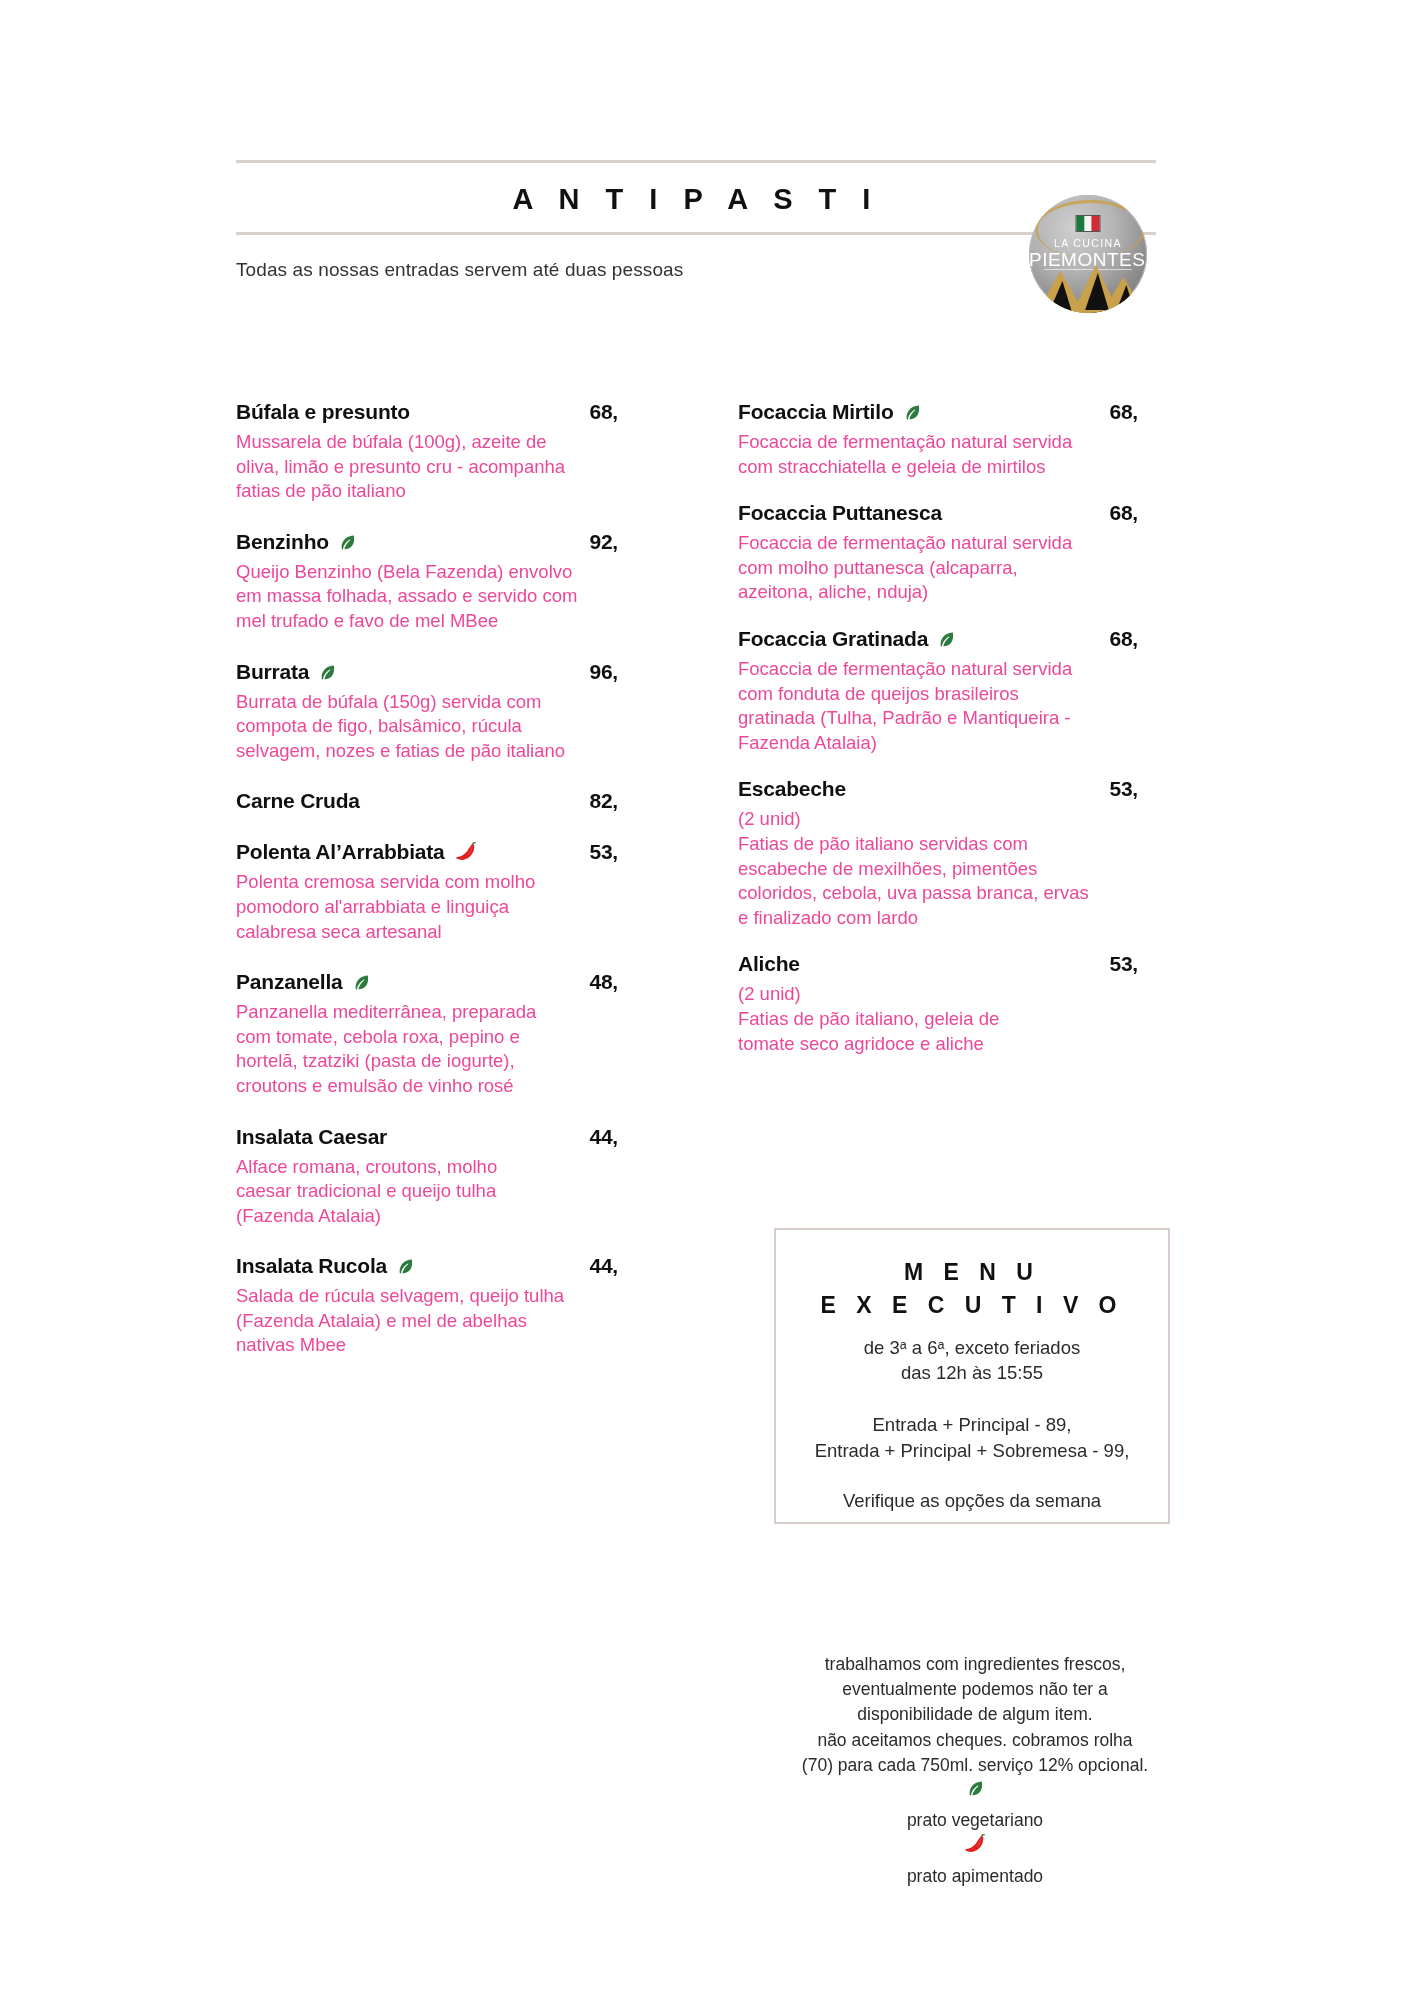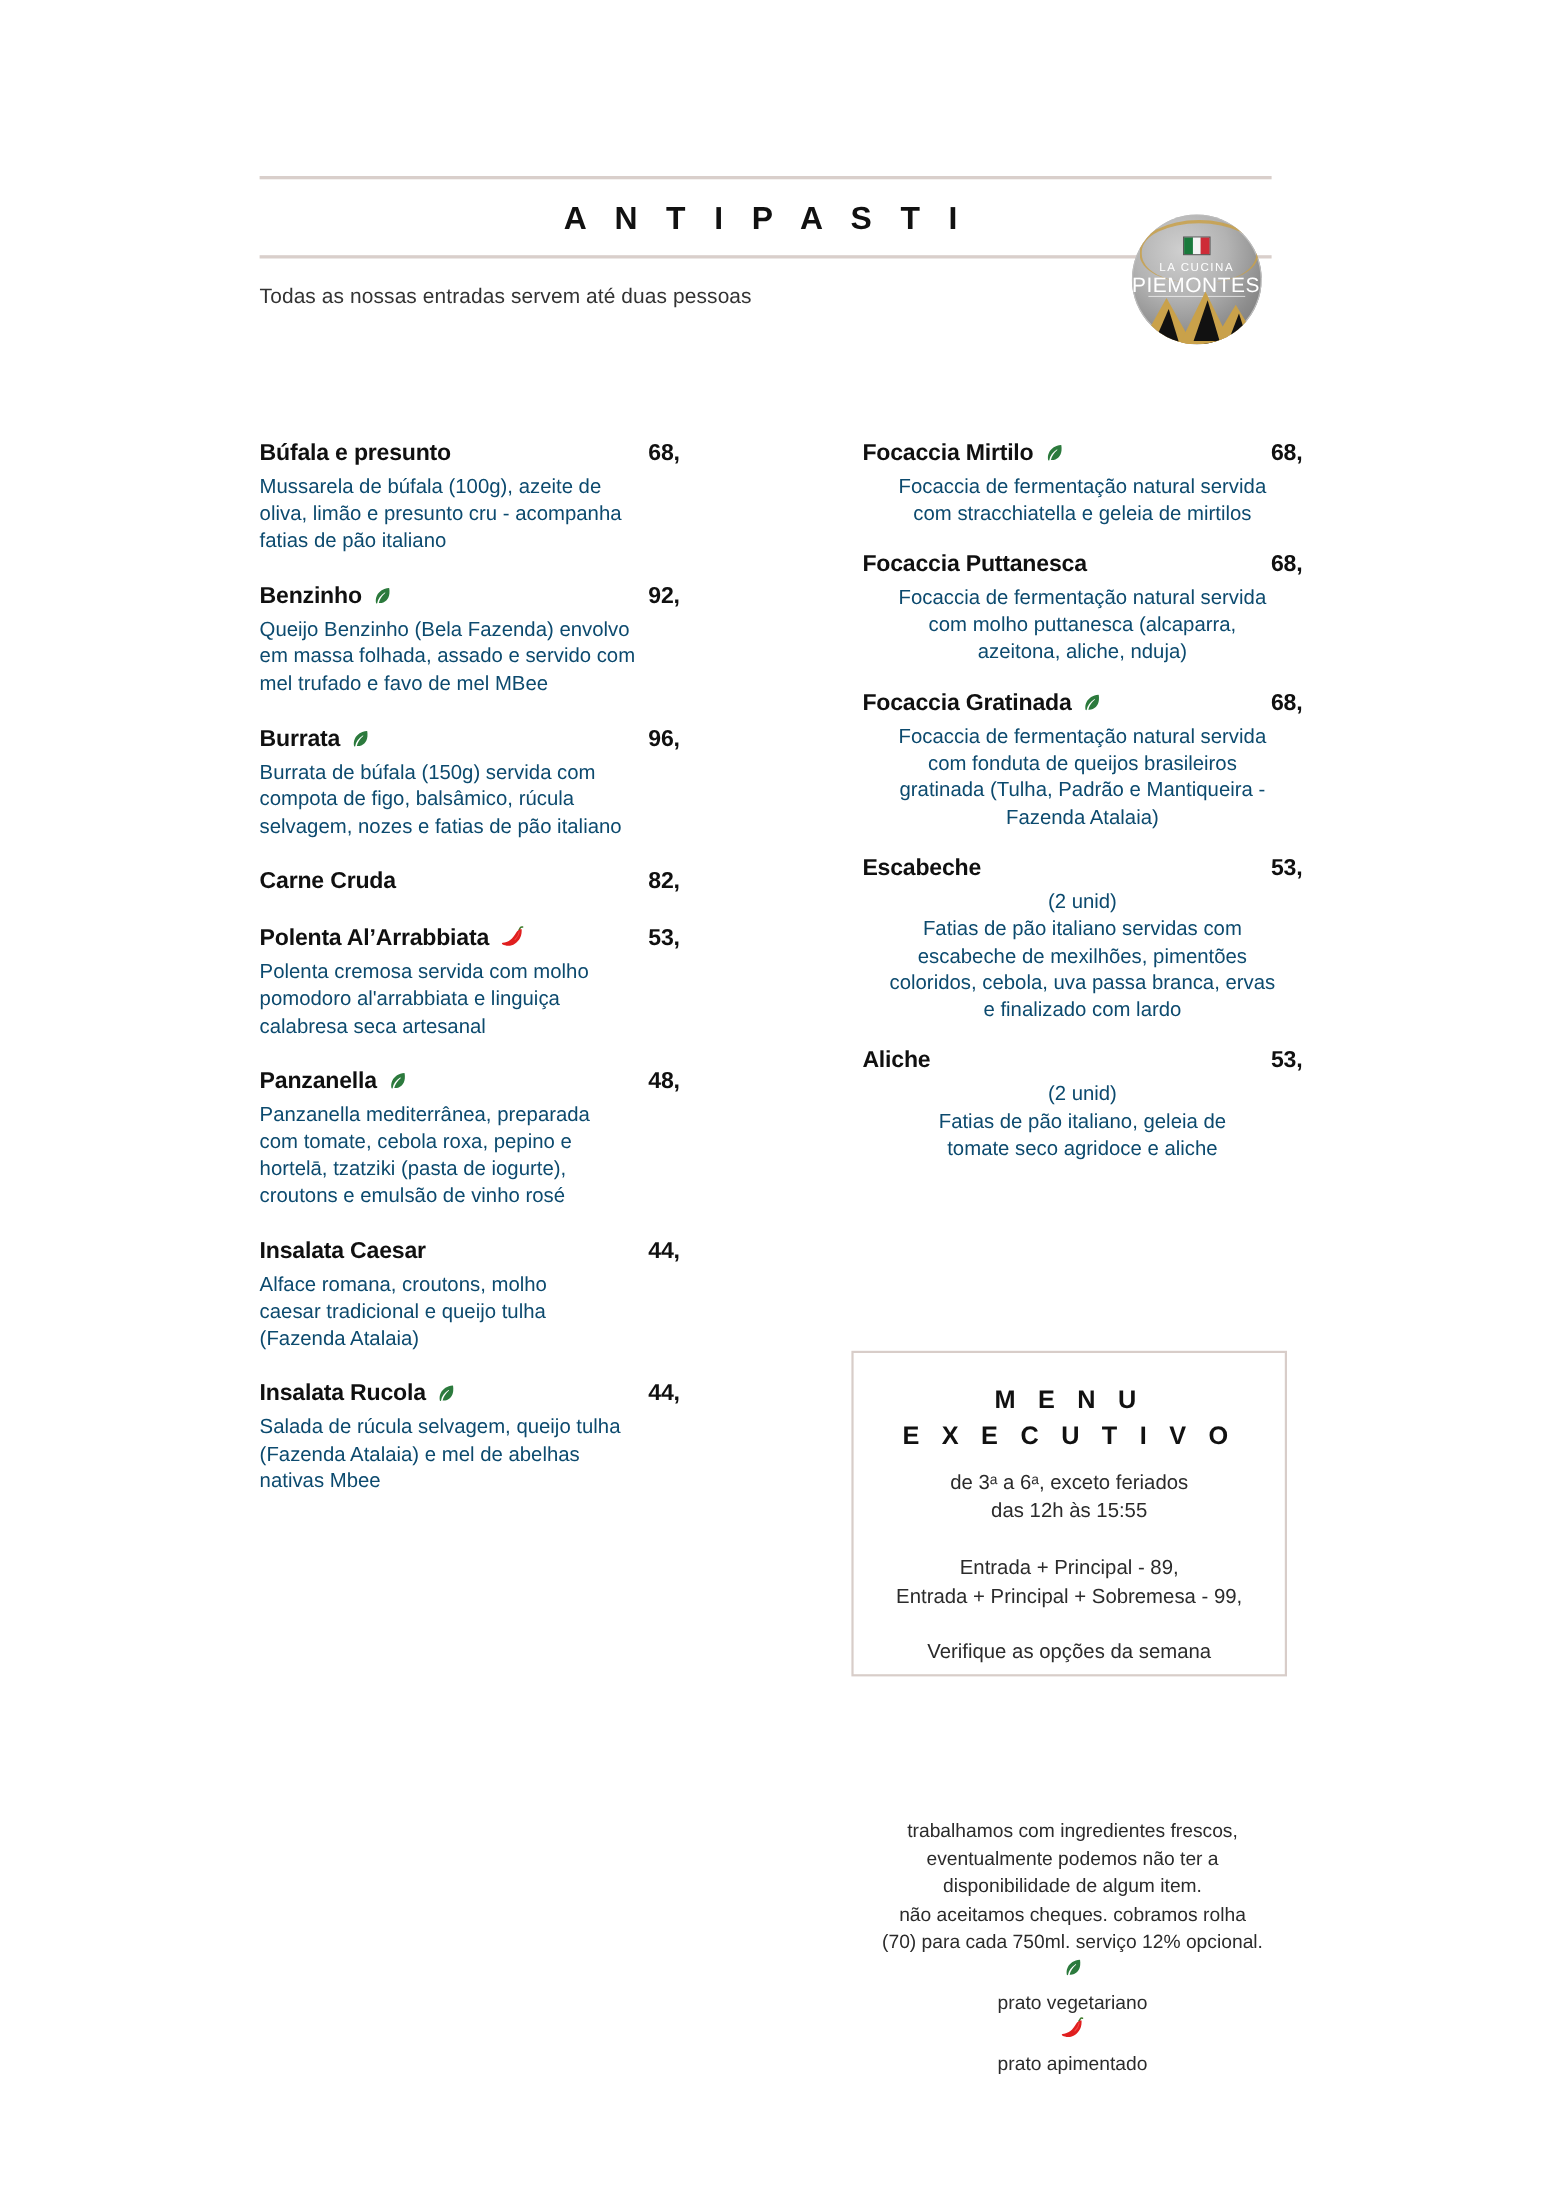--- a/index.html
+++ b/index.html
@@ -121,21 +121,21 @@
     background: rgba(255,255,255,.6);
   }
   .logo-mtn { position: absolute; left: 0; bottom: 0; width: 100%; height: 44%; }
 
   
   .col {
     position: absolute;
     top: 400px;
   }
   .col-left  { left: 236px; width: 382px; }
-  .col-right { left: 784px; width: 400px; text-align: center; }
+  .col-right { left: 738px; width: 400px; }
 
   .item { margin-bottom: 0; }
 
   .item-head {
     display: flex;
     align-items: baseline;
     font-weight: 700;
     font-size: 21px;
     color: #101010;
     letter-spacing: -0.2px;
@@ -150,21 +150,21 @@
   }
   .spacer { flex: 1 1 auto; min-width: 12px; }
   .item-price {
     font-weight: 700;
     font-size: 21px;
     white-space: nowrap;
   }
   .item-desc {
     font-size: 18.5px;
     line-height: 1.33;
-    color: #0c4a6e;
+    color: #ec4899;
     font-weight: 400;
     margin-top: 6px;
   }
   .item-desc .u { display: block; }
 
   
   .leaf {
     display: inline-block;
     width: 17px;
     height: 17px;

